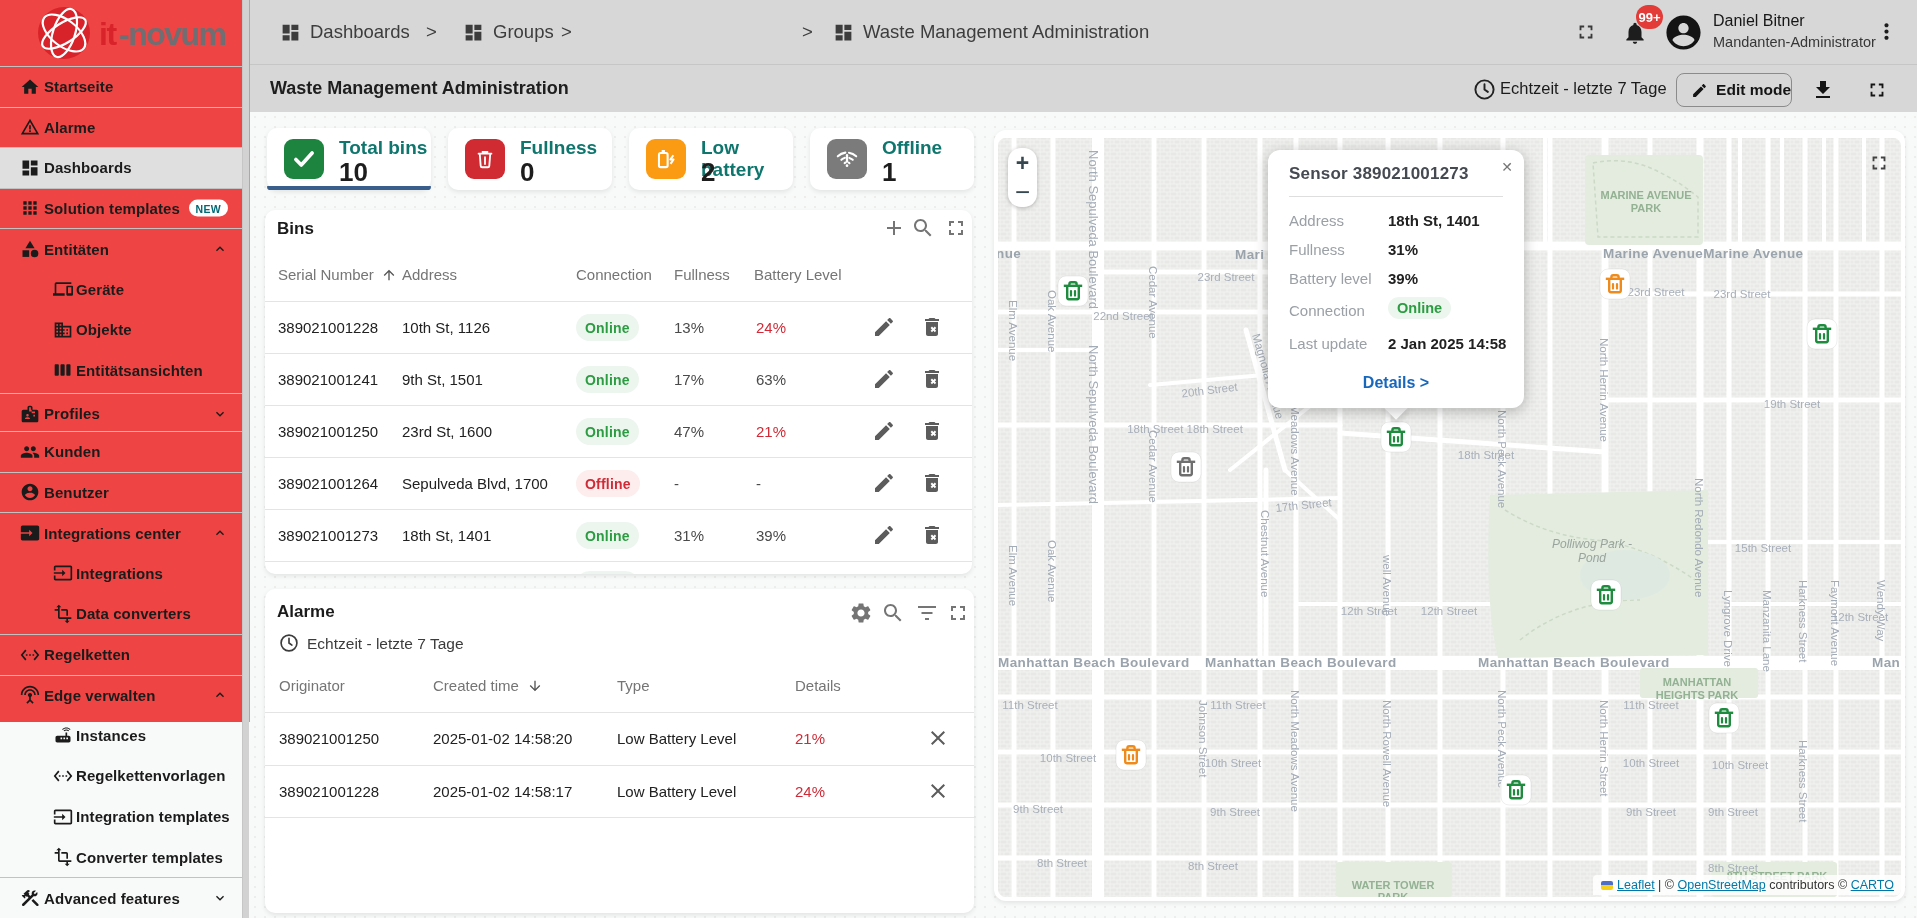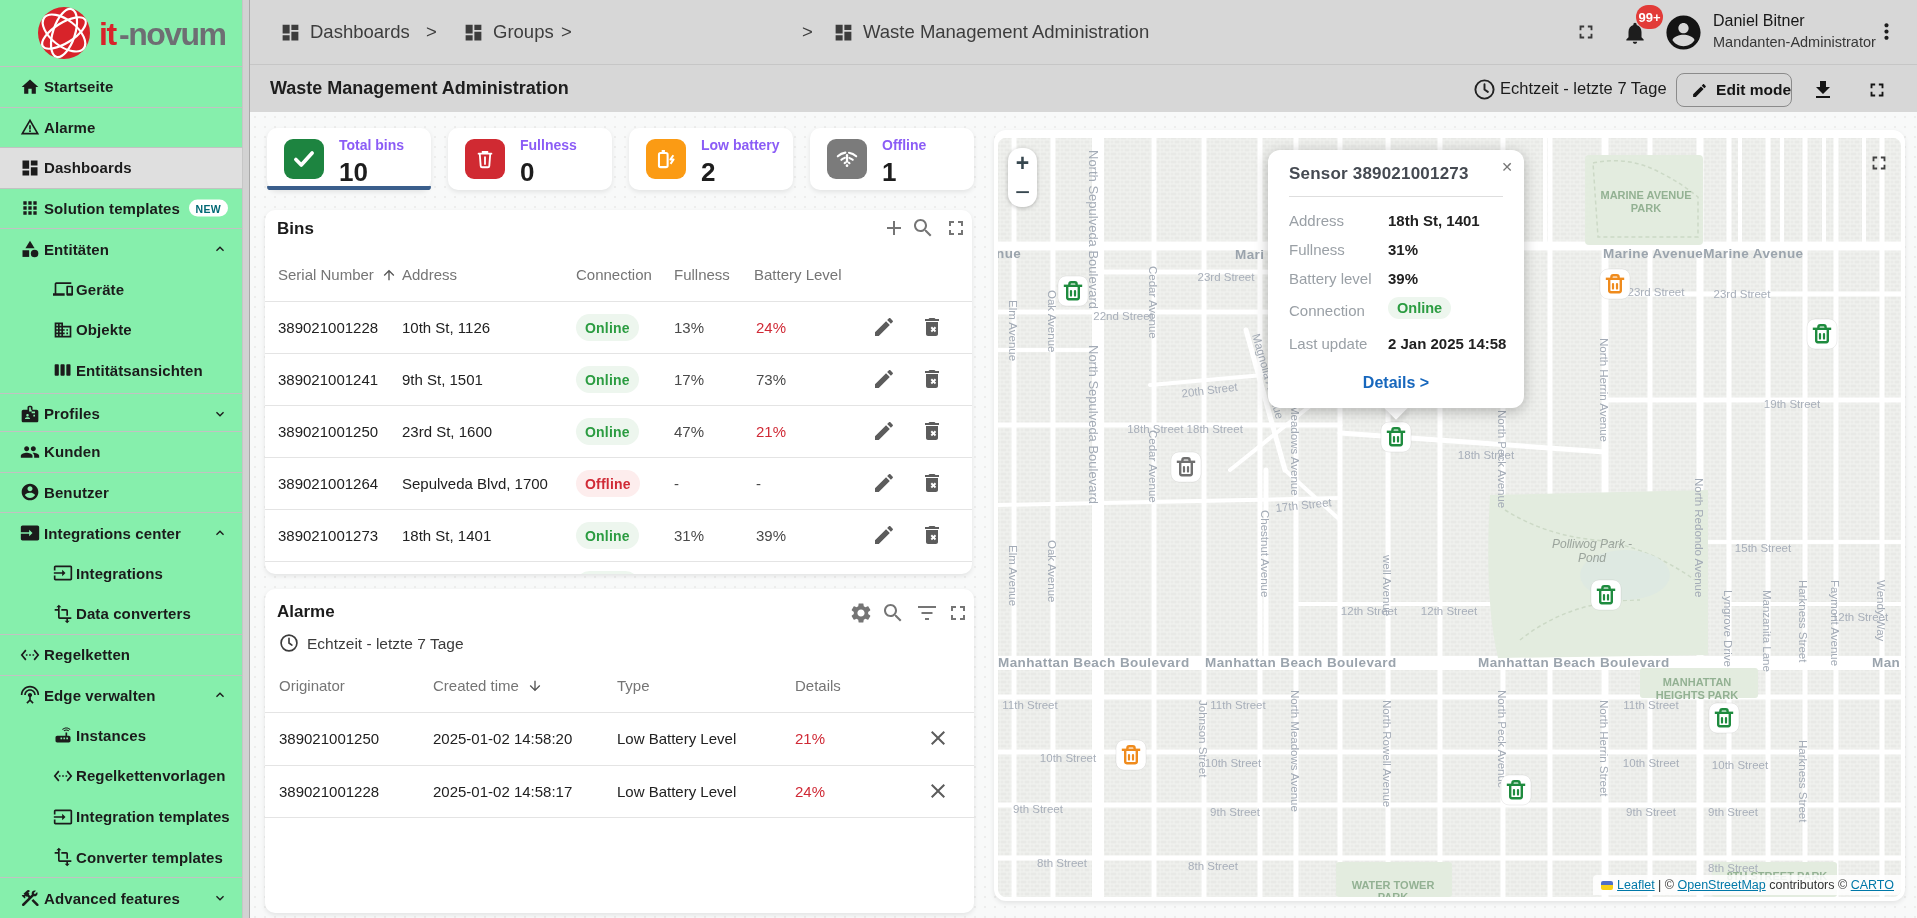--- a/index.html
+++ b/index.html
@@ -1,36 +1,36 @@
 <!DOCTYPE html>
 <html><head><meta charset="utf-8">
 <style>
 *{margin:0;padding:0;box-sizing:border-box;}
 html,body{width:1917px;height:918px;overflow:hidden;font-family:"Liberation Sans",sans-serif;background:#f8f9f9;}#contbg{position:absolute;left:250px;top:112px;width:1667px;height:806px;background-image:radial-gradient(#ededec 1px,transparent 1.2px);background-size:10px 10px;}
 .abs{position:absolute;}
 
-#sidebar{position:absolute;left:0;top:0;width:250px;height:918px;background:#86efac;border-right:1px solid #a9a9a9;z-index:5;text-decoration:underline;}#sidebar::after{content:"";position:absolute;right:0;top:0;width:6px;height:918px;background:#d2d2d2;border-left:1px solid #c6c6c6;}
+#sidebar{position:absolute;left:0;top:0;width:250px;height:722px;background:#ef4444;border-right:1px solid #a9a9a9;z-index:5;text-decoration:underline;}#sidebar::after{content:"";position:absolute;right:0;top:0;width:6px;height:918px;background:#d2d2d2;border-left:1px solid #c6c6c6;}
 #logo{position:absolute;left:0;top:0;width:250px;height:66px;}
 .mi{position:absolute;left:0;width:243px;height:41px;display:flex;align-items:center;color:#1b1b1b;font-size:15px;font-weight:bold;letter-spacing:.1px;}
 .mi.bt{border-top:1px solid #c2c2c2;}
 .mi .ic{position:absolute;left:20px;top:50%;transform:translateY(-50%);width:20px;height:20px;}
 .mi .ic.child{left:53px;}
 .mi .lbl{position:absolute;left:44px;white-space:nowrap;}
 .mi .lbl.child{left:76px;}
 .mi.sel{background:#dfdfdf;}
 .arr{position:absolute;right:15px;top:50%;transform:translateY(-50%);width:16px;height:16px;}
 .newbadge{position:absolute;right:15px;top:50%;transform:translateY(-50%);background:#fff;color:#006874;font-size:10.5px;font-weight:bold;padding:2.5px 7px;border-radius:9px;letter-spacing:.3px;}
 svg.mic{width:100%;height:100%;fill:#1b1b1b;}
 
 #topbar{position:absolute;left:250px;top:0;width:1667px;height:64px;background:#d7d7d7;}
 #titlebar{position:absolute;left:250px;top:64px;width:1667px;height:48px;background:#d7d7d7;border-top:1px solid #c6c6c6;}
 .bc{position:absolute;top:0;height:64px;display:flex;align-items:center;font-size:18.5px;color:#3d3d3d;}
 
 .card{position:absolute;background:#fff;border-radius:10px;box-shadow:0 2px 5px rgba(0,0,0,.09);}
-.statlbl{color:#8b5cf6;font-size:14px;font-weight:bold;}
+.statlbl{color:#0f766e;font-size:19px;font-weight:bold;}
 .statnum{color:#1d1d1d;font-size:26px;font-weight:bold;}
 .static{position:absolute;width:40px;height:40px;border-radius:9px;display:flex;align-items:center;justify-content:center;}
 
 .th{color:#757575;font-size:15px;position:absolute;white-space:nowrap;}
 .td{color:#212121;font-size:15px;position:absolute;white-space:nowrap;}
 .red{color:#d02a36;}
 .pill{position:absolute;font-size:14px;font-weight:bold;border-radius:14px;height:27px;display:flex;align-items:center;padding:0 9px;letter-spacing:.2px;}
 .pill.on{background:#edf6ee;color:#2b9c41;}
 .pill.off{background:#fdeded;color:#d02a36;}
 .hline{position:absolute;height:1px;background:#e4e4e4;}
@@ -347,21 +347,21 @@
     </svg>
   <svg class="gicon" style="left:667px;top:117.0px;" viewBox="0 0 24 24" fill="#5c5c5c">
       <path d="M6 19c0 1.1.9 2 2 2h8c1.1 0 2-.9 2-2V7H6v12zM19 4h-3.5l-1-1h-5l-1 1H5v2h14V4z"></path>
       <path d="M9.2 10.6l1.4-1.4 1.4 1.4 1.4-1.4 1.4 1.4-1.4 1.4 1.4 1.4-1.4 1.4-1.4-1.4-1.4 1.4-1.4-1.4 1.4-1.4z" fill="#fff" transform="translate(1.4,2.4)"></path>
     </svg>
   <div class="hline" style="left:0;top:143px;width:707px;"></div>
   <div class="td" style="left:13px;top:161px;">389021001241</div>
   <div class="td" style="left:137px;top:161px;">9th St, 1501</div>
   <div class="pill on" style="left:311px;top:156px;">Online</div>
   <div class="td" style="left:409px;top:161px;color:#4a4a4a;">17%</div>
-  <div class="td" style="left:491px;top:161px;color:#4a4a4a;">73%</div>
+  <div class="td" style="left:491px;top:161px;color:#4a4a4a;">63%</div>
   <svg class="gicon" style="left:619px;top:169.0px;" viewBox="0 0 24 24" fill="#5c5c5c">
       <path d="M3 17.25V21h3.75L17.81 9.94l-3.75-3.75L3 17.25zM20.71 7.04c.39-.39.39-1.02 0-1.41l-2.34-2.34c-.39-.39-1.02-.39-1.41 0l-1.83 1.83 3.75 3.75 1.83-1.83z"></path>
     </svg>
   <svg class="gicon" style="left:667px;top:169.0px;" viewBox="0 0 24 24" fill="#5c5c5c">
       <path d="M6 19c0 1.1.9 2 2 2h8c1.1 0 2-.9 2-2V7H6v12zM19 4h-3.5l-1-1h-5l-1 1H5v2h14V4z"></path>
       <path d="M9.2 10.6l1.4-1.4 1.4 1.4 1.4-1.4 1.4 1.4-1.4 1.4 1.4 1.4-1.4 1.4-1.4-1.4-1.4 1.4-1.4-1.4 1.4-1.4z" fill="#fff" transform="translate(1.4,2.4)"></path>
     </svg>
   <div class="hline" style="left:0;top:195px;width:707px;"></div>
   <div class="td" style="left:13px;top:213px;">389021001250</div>
   <div class="td" style="left:137px;top:213px;">23rd St, 1600</div>

